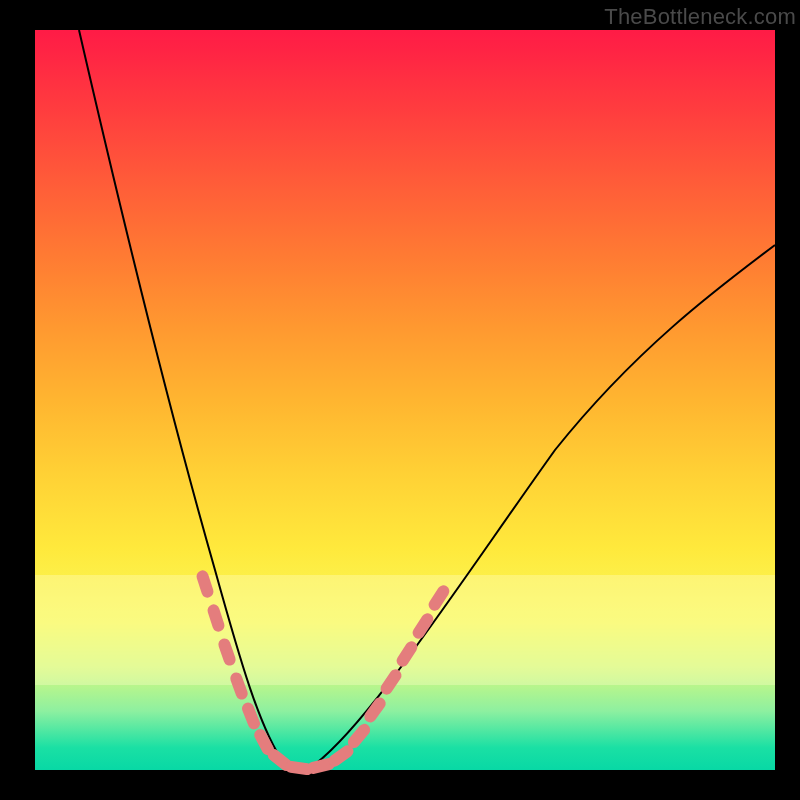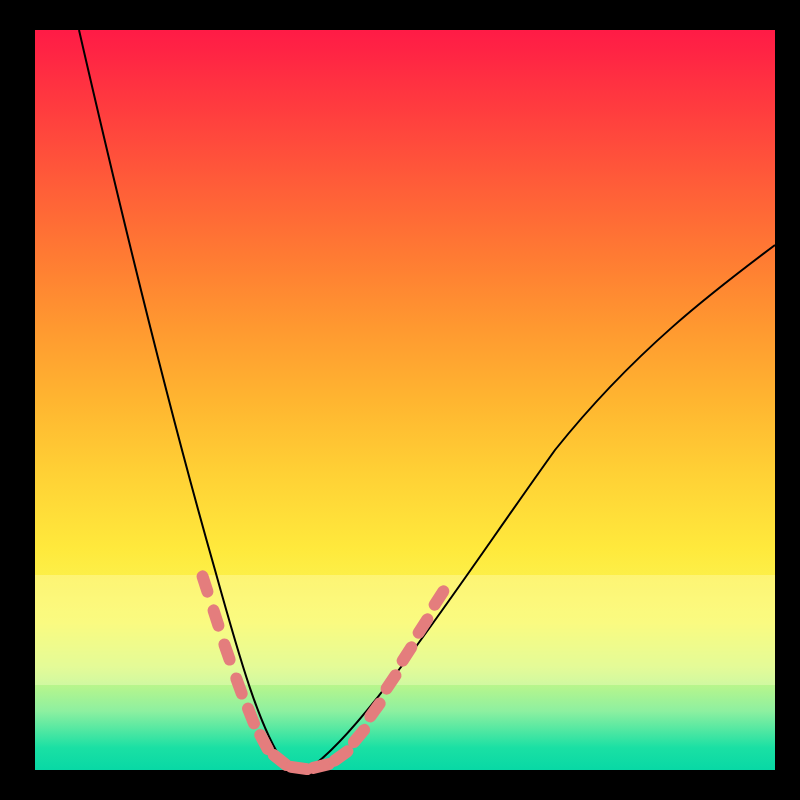--- a/index.html
+++ b/index.html
@@ -75,20 +75,21 @@
     height: 12px;
     background: #e47d7d;
     border-radius: 6px;
     transform-origin: center center;
   }
 </style>
 </head>
 <body>
 
 <div class="frame">
+  <div class="source">TheBottleneck.com</div>
 
   <div class="plot">
 
     <div class="band" style="top:545px; height:110px;"></div>
 
     <svg class="curves" viewBox="0 0 740 740" preserveAspectRatio="none">
       <path class="curve" d="M 44 0
            C 90 200, 140 400, 180 540
            C 205 630, 225 700, 250 735
            "></path>

